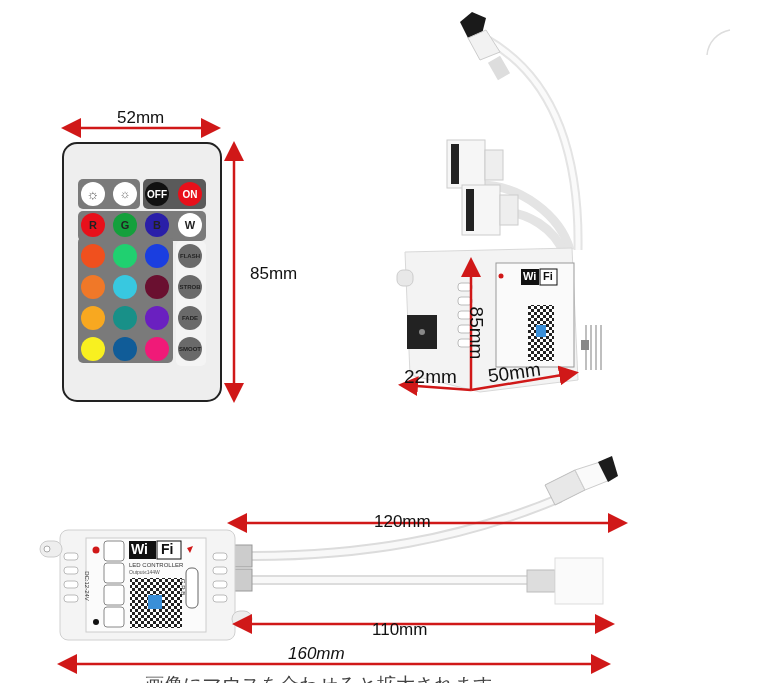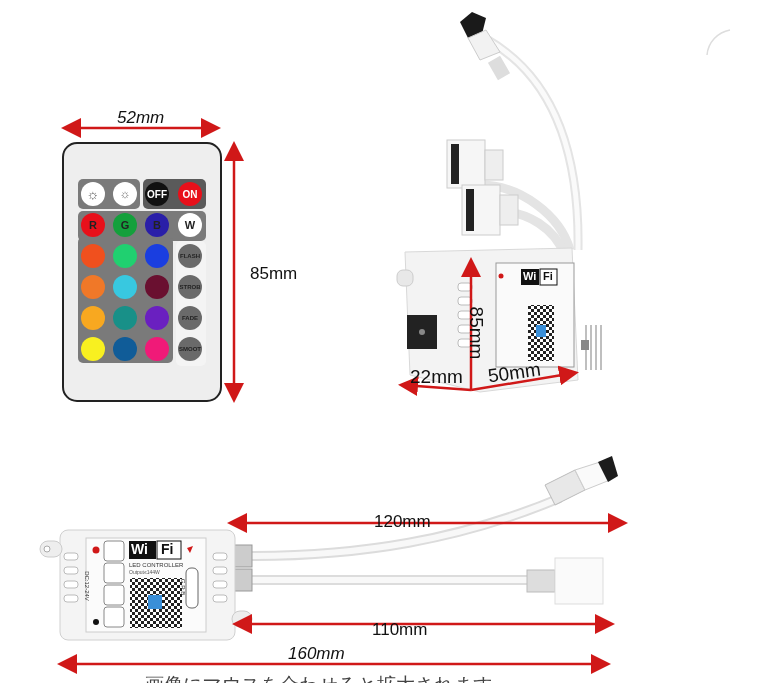--- a/index.html
+++ b/index.html
@@ -178,25 +178,25 @@
     <rect x="148" y="595" width="14" height="14" fill="#3a8fd8"></rect>
     <rect x="186" y="568" width="12" height="40" rx="5" fill="#fff" stroke="#666"></rect>
     <polygon points="187,548 193,546 190,553" fill="#d01818"></polygon>
 
     <line x1="232" y1="523" x2="623" y2="523" stroke="#d01818" stroke-width="2.5" marker-start="url(#ah)" marker-end="url(#ah)"></line>
     <line x1="237" y1="624" x2="610" y2="624" stroke="#d01818" stroke-width="2.5" marker-start="url(#ah)" marker-end="url(#ah)"></line>
     <line x1="62" y1="664" x2="606" y2="664" stroke="#d01818" stroke-width="2.5" marker-start="url(#ah)" marker-end="url(#ah)"></line>
   </g>
 </svg>
 
-<div class="dim" style="left:117px;top:108px;font-style:italic;">52mm</div>
+<div class="dim" style="left:117px;top:108px;">52mm</div>
 <div class="dim" style="left:250px;top:264px;">85mm</div>
 
 <div class="dim" style="left:450px;top:322px;transform:rotate(90deg);font-size:19px;">85mm</div>
-<div class="dim" style="left:404px;top:366px;font-size:19px;margin-left:6px;">22mm</div>
+<div class="dim" style="left:404px;top:366px;font-size:19px;">22mm</div>
 <div class="dim" style="left:488px;top:362px;font-size:19px;transform:rotate(-8deg);">50mm</div>
 
 <div class="abs" style="left:523px;top:270px;font-size:11px;font-weight:bold;color:#fff;">Wi</div>
 <div class="abs" style="left:543px;top:270px;font-size:11px;font-weight:bold;color:#111;">Fi</div>
 
 <div class="abs" style="left:131px;top:541px;font-size:14px;font-weight:bold;color:#fff;">Wi</div>
 <div class="abs" style="left:161px;top:541px;font-size:14px;font-weight:bold;color:#111;">Fi</div>
 <div class="abs" style="left:129px;top:562px;font-size:6px;color:#333;">LED CONTROLLER</div>
 <div class="abs" style="left:129px;top:569px;font-size:5px;color:#555;">Output≤144W</div>
 <div class="abs" style="left:72px;top:583px;font-size:6px;color:#333;transform:rotate(90deg);">DC:12-24V</div>

